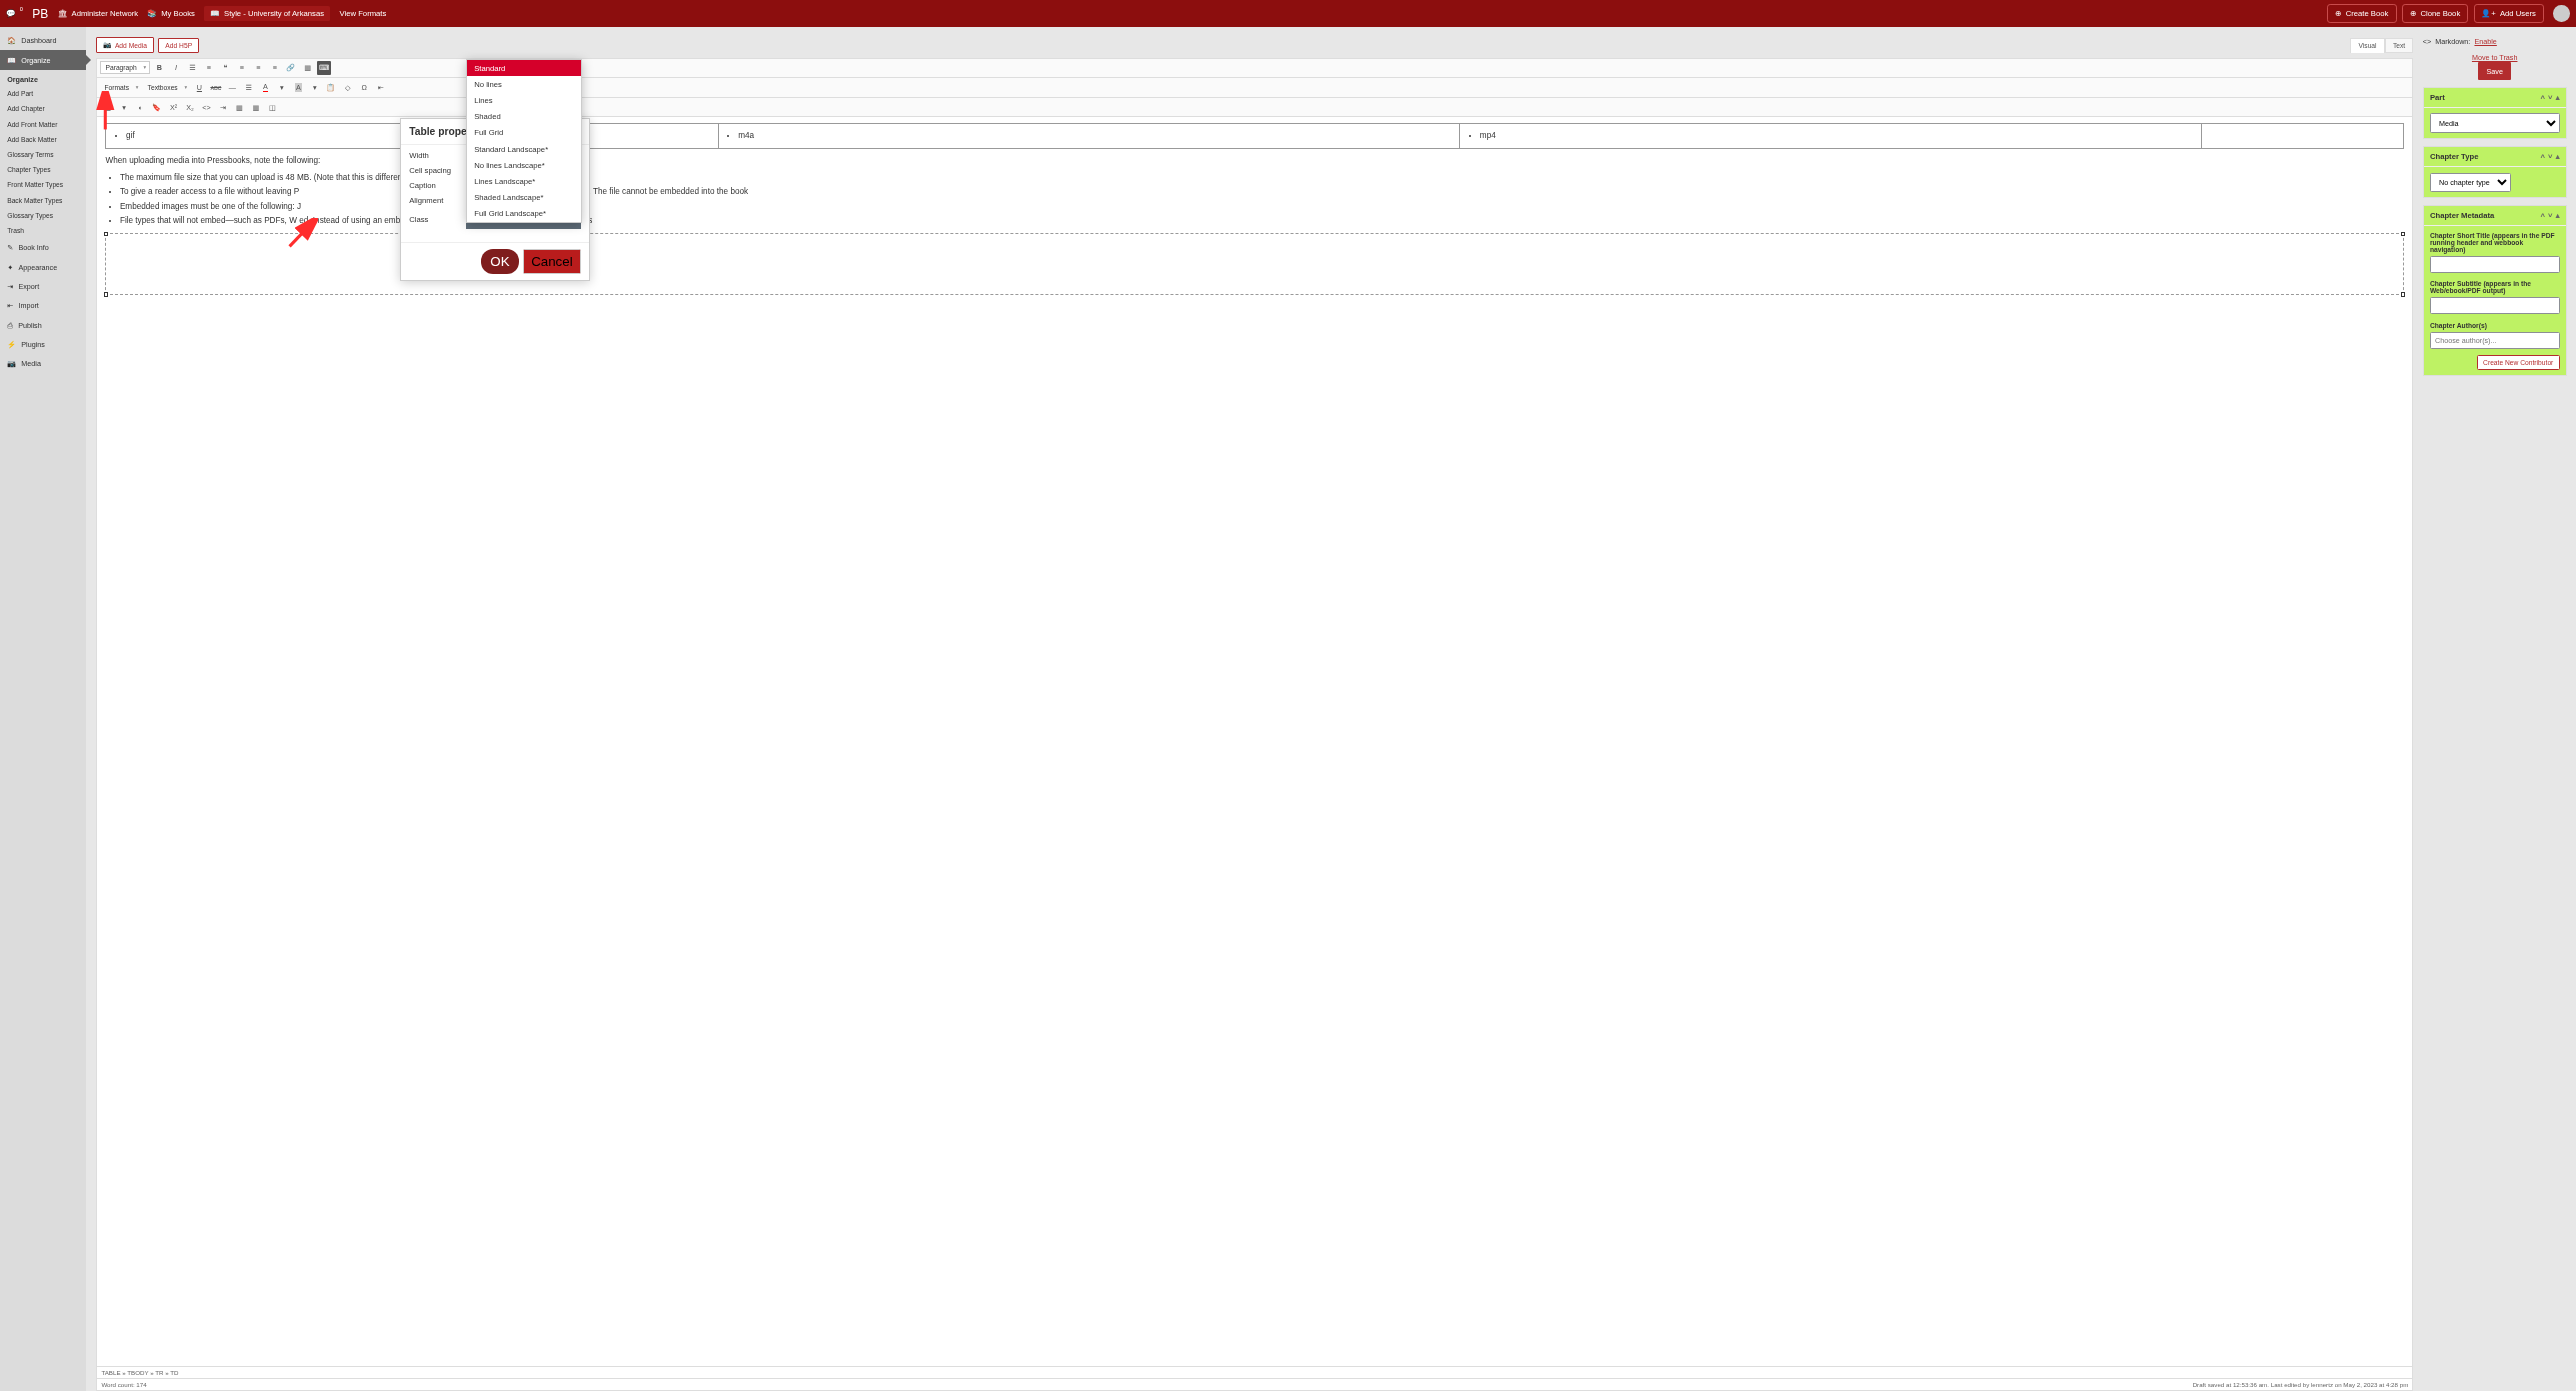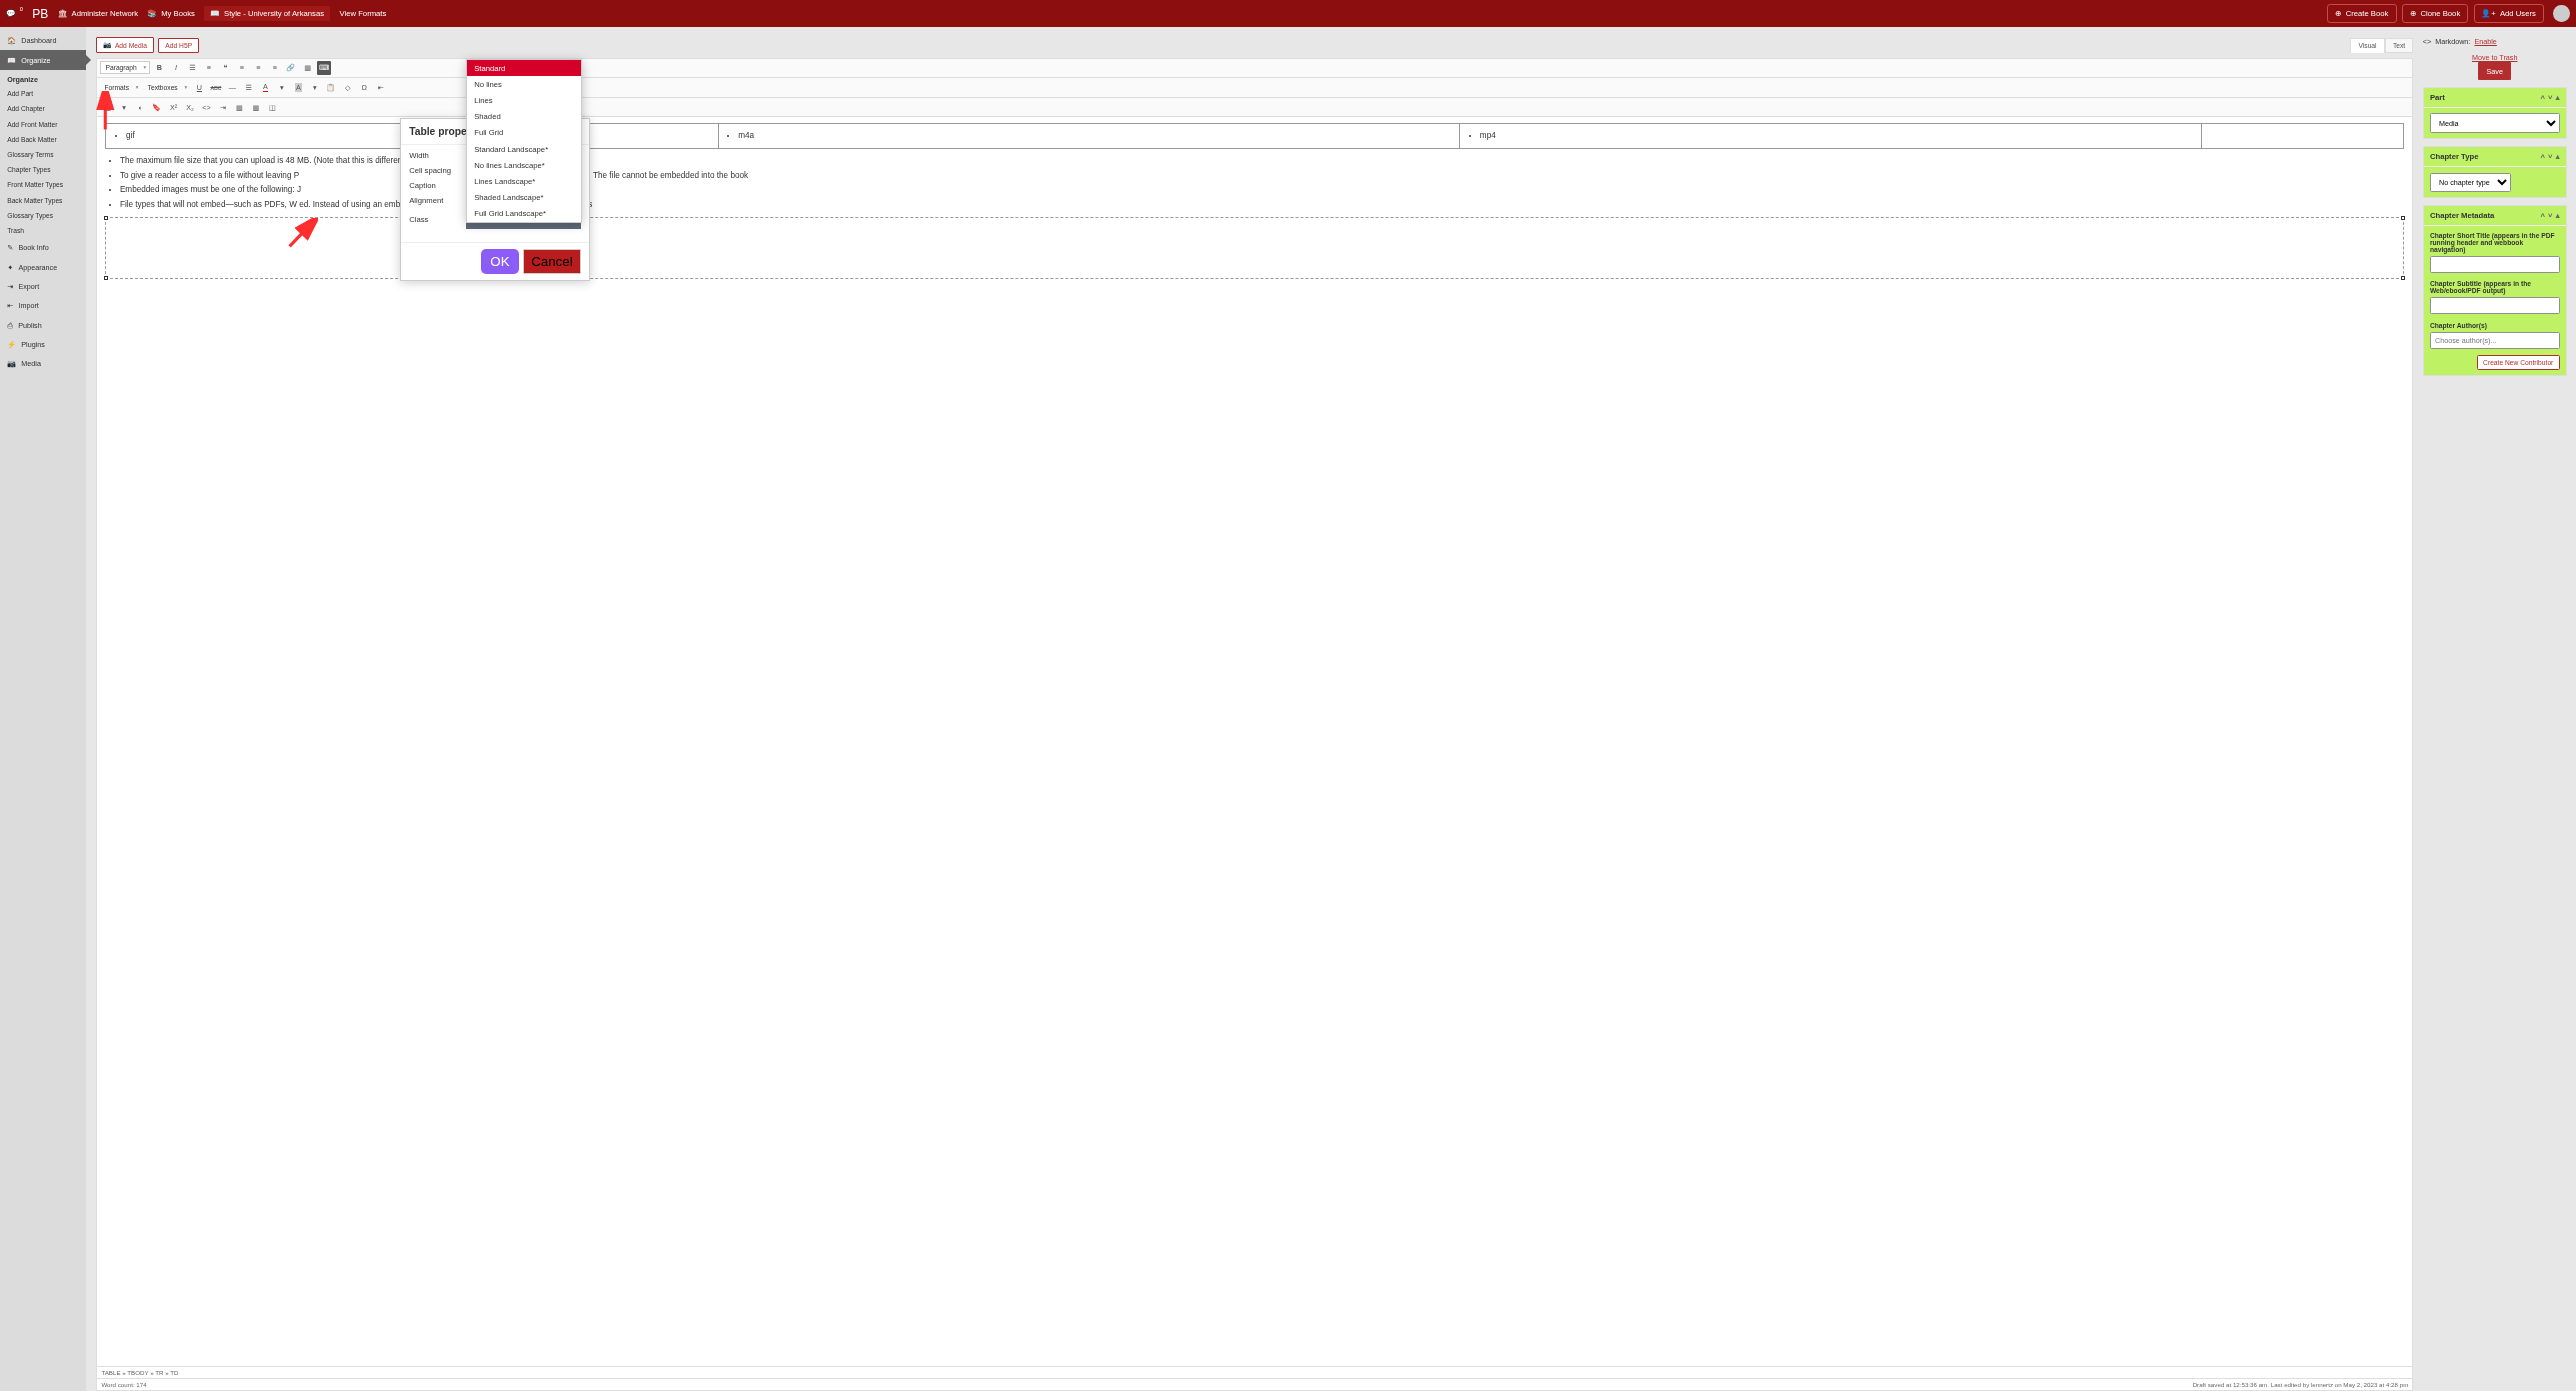--- a/index.html
+++ b/index.html
@@ -56,21 +56,21 @@
 .outline-btn { border:0.5px solid #b32d2e; color:#b32d2e; background:#fff; padding:3.1px 5.2px; border-radius:1.5px; cursor:pointer; font-size: 6.7px; }
 
 .modal { position: absolute; left: 314px; top: 91px; width: 190px; background: #fff; border: 0.5px solid #ccc; box-shadow: 0 2.1px 10.3px rgba(0,0,0,.2); z-index: 10; }
 .modal-title { padding: 7.2px 8.2px; font-size: 10.3px; font-weight: 600; border-bottom: 0.5px solid #eee; }
 .modal-body { padding: 5.2px 8.2px 7.2px; }
 .modal-row { display: flex; align-items: center; margin-bottom: 6.2px; font-size: 7.7px; }
 .modal-label { width: 57px; color: #333; }
 .class-select { flex: 1; background: #5d6b77; color: #e6e6e6; padding: 4.1px 5.2px; position: relative; cursor: pointer; }
 .class-select::after { content: "▴"; position: absolute; right: 5.2px; color: #e6e6e6; }
 .modal-footer { padding: 6.2px 8.2px; display: flex; justify-content: flex-end; gap: 4.1px; border-top: 0.5px solid #eee; }
-.ok-btn { background: #8b5cf6; color: #fff; border: none; padding: 4.1px 9.3px; border-radius: 5px; cursor: pointer; }
+.ok-btn { background: #7f1d1d; color: #fff; border: none; padding: 4.1px 9.3px; border-radius: 12px; cursor: pointer; }
 .cancel-btn { background: #b91c1c; border: 0.5px solid #ccc; padding: 4.1px 7.2px; border-radius: 1.5px; cursor: pointer; }
 
 .dropdown { position: absolute; left: 380px; top: 32px; width: 116px; background: #fff; border: 0.5px solid #ccc; box-shadow: 0 2.1px 10.3px rgba(0,0,0,.25); z-index: 20; font-family: Georgia, serif; }
 .dd-item { padding: 3.6px 7.2px; font-size: 7.7px; cursor: pointer; color: #333; }
 .dd-item.selected { background: #d5002a; color: #fff; }
 
 .arrow { position: absolute; z-index: 30; }
 .arrow svg { display: block; }
 .dim-overlay { position: fixed; inset: 27px 0 0 0; background: rgba(0,0,0,0.04); pointer-events: none; }
 .icon { display:inline-block; }
@@ -261,20 +261,23 @@
                   </td>
               <td>
                     <ul>
                       <li><span>mp4</span></li>
                     </ul>
                   </td>
               <td></td>
             </tr>
           </tbody>
             </table>
+          <p>
+            <span>When uploading media into </span><span class="under">Pressbooks</span><span>, note the following:</span>
+          </p>
           <ul>
             <li>The maximum file size that you can upload is 48 MB. (Note that this is different from the import-size limit, which is much larger.)</li>
             <li><span>To give a reader access to a file without leaving P</span><span style="visibility:hidden">xxxxxxxxxxxxxxxxxxxxxxxxxxxxxxxxxxxxxxxx</span><span>ary before inserting it into the book. The file cannot be embedded into the book</span></li>
             <li>Embedded images must be one of the following: J</li>
             <li>File types that will not embed—such as PDFs, W                                                   ed. Instead of using an embed-ded image, readers can download these file types</li>
           </ul>
           <div class="empty-table">
             <div class="handle" style="top:-2.1px;left:-2.1px"></div>
             <div class="handle" style="top:-2.1px;right:-2.1px"></div>
             <div class="handle" style="bottom:-2.1px;left:-2.1px"></div>

